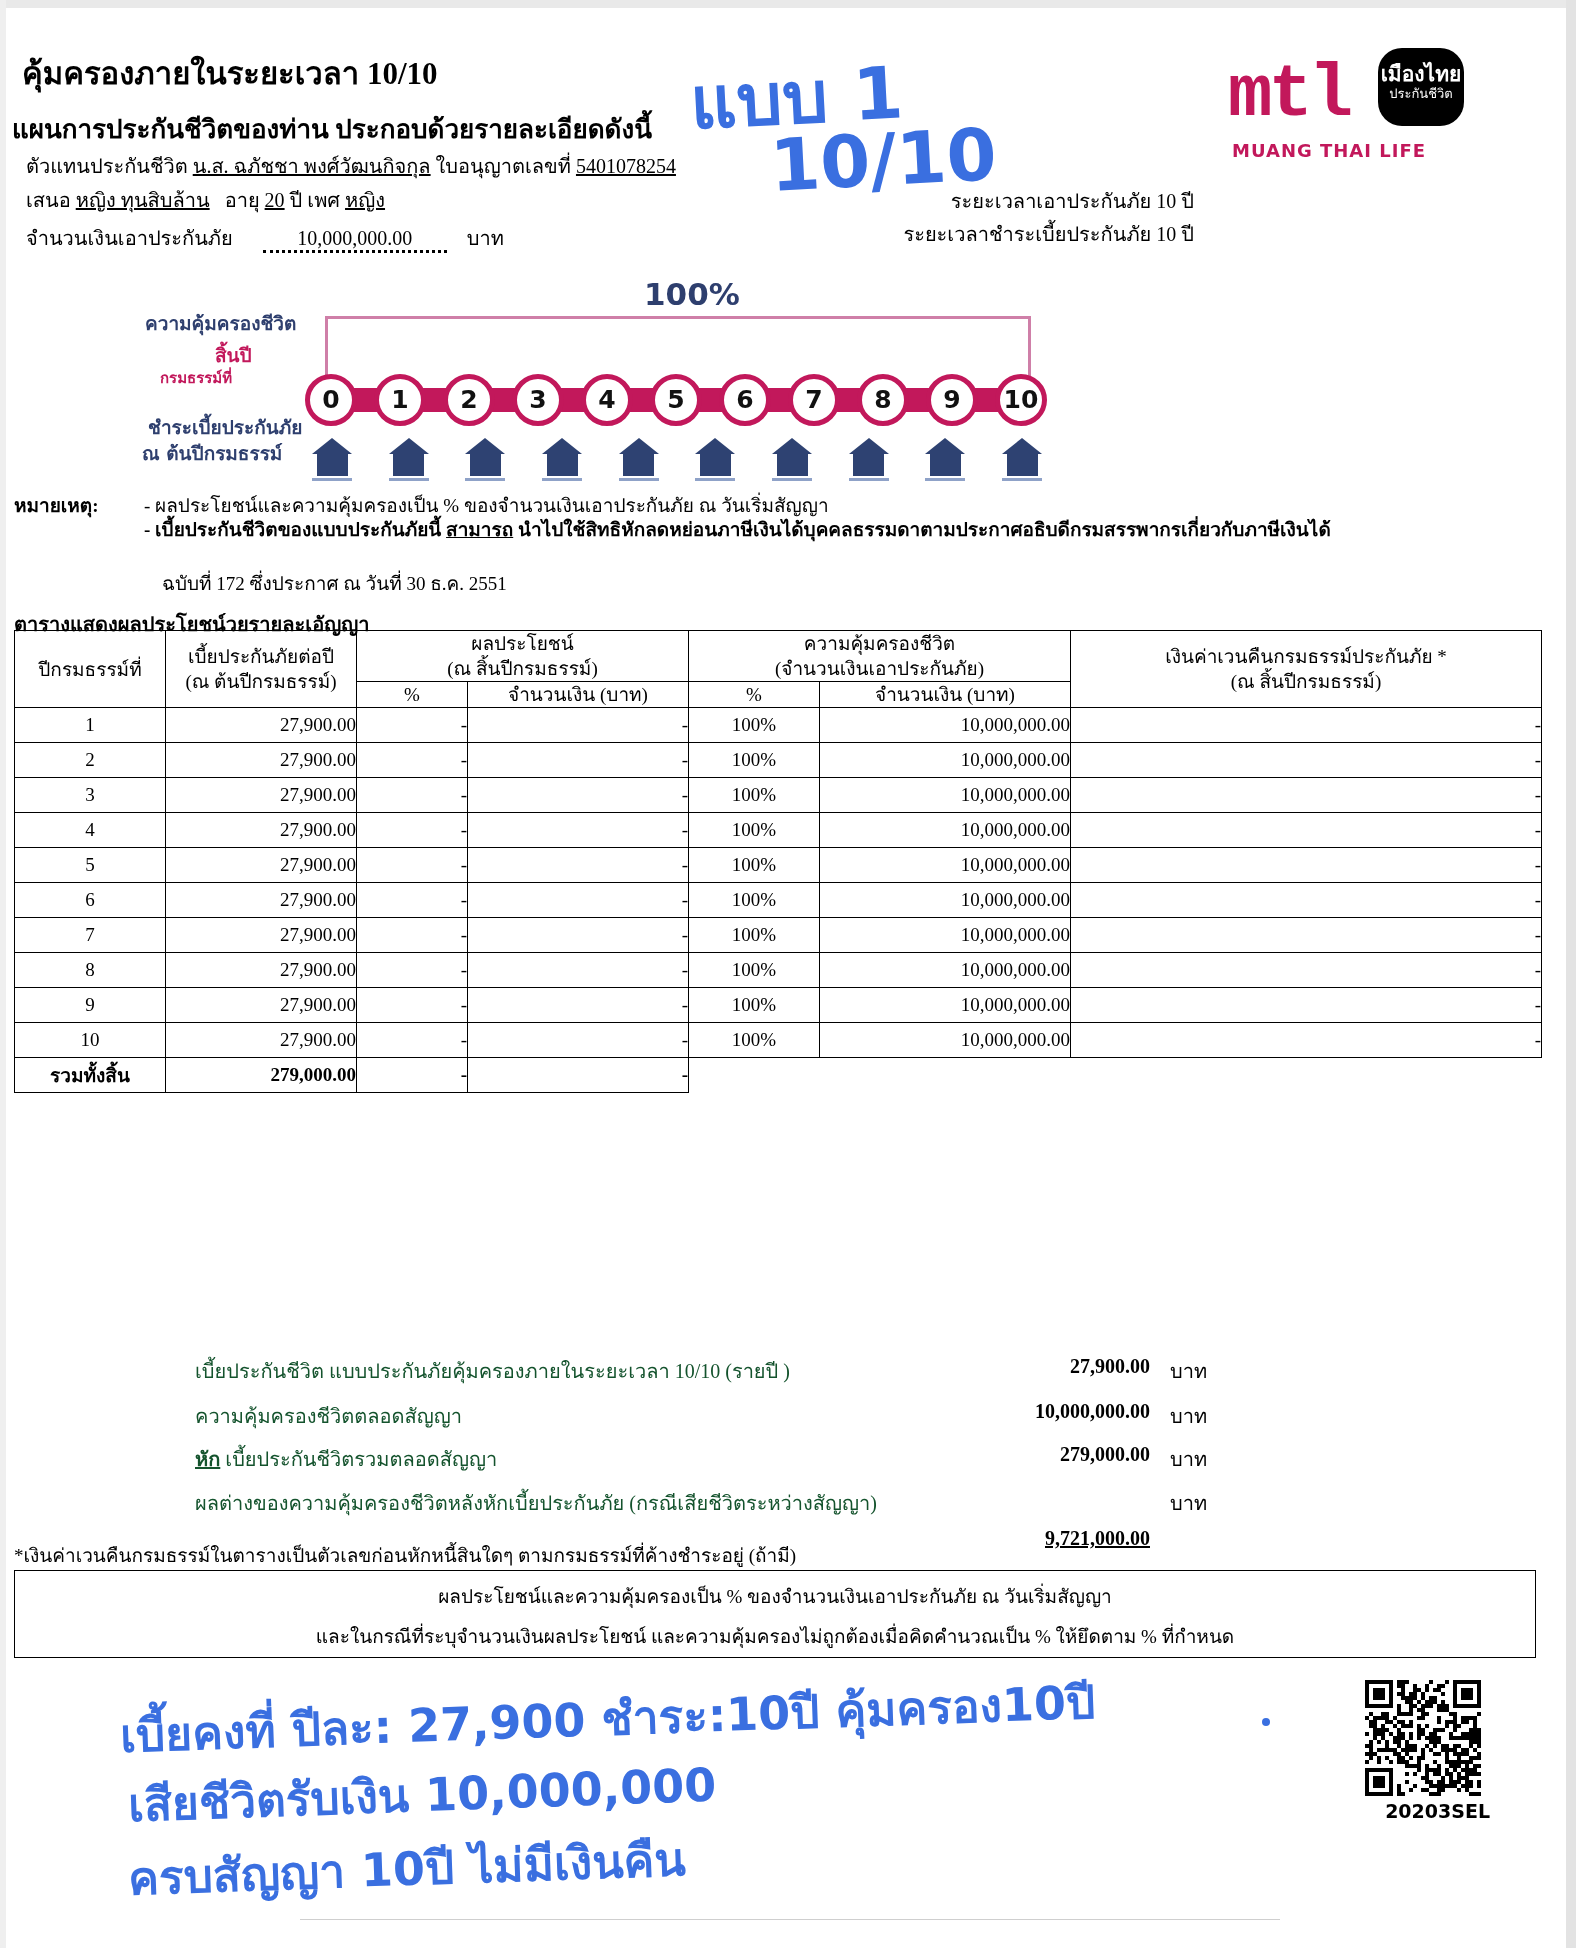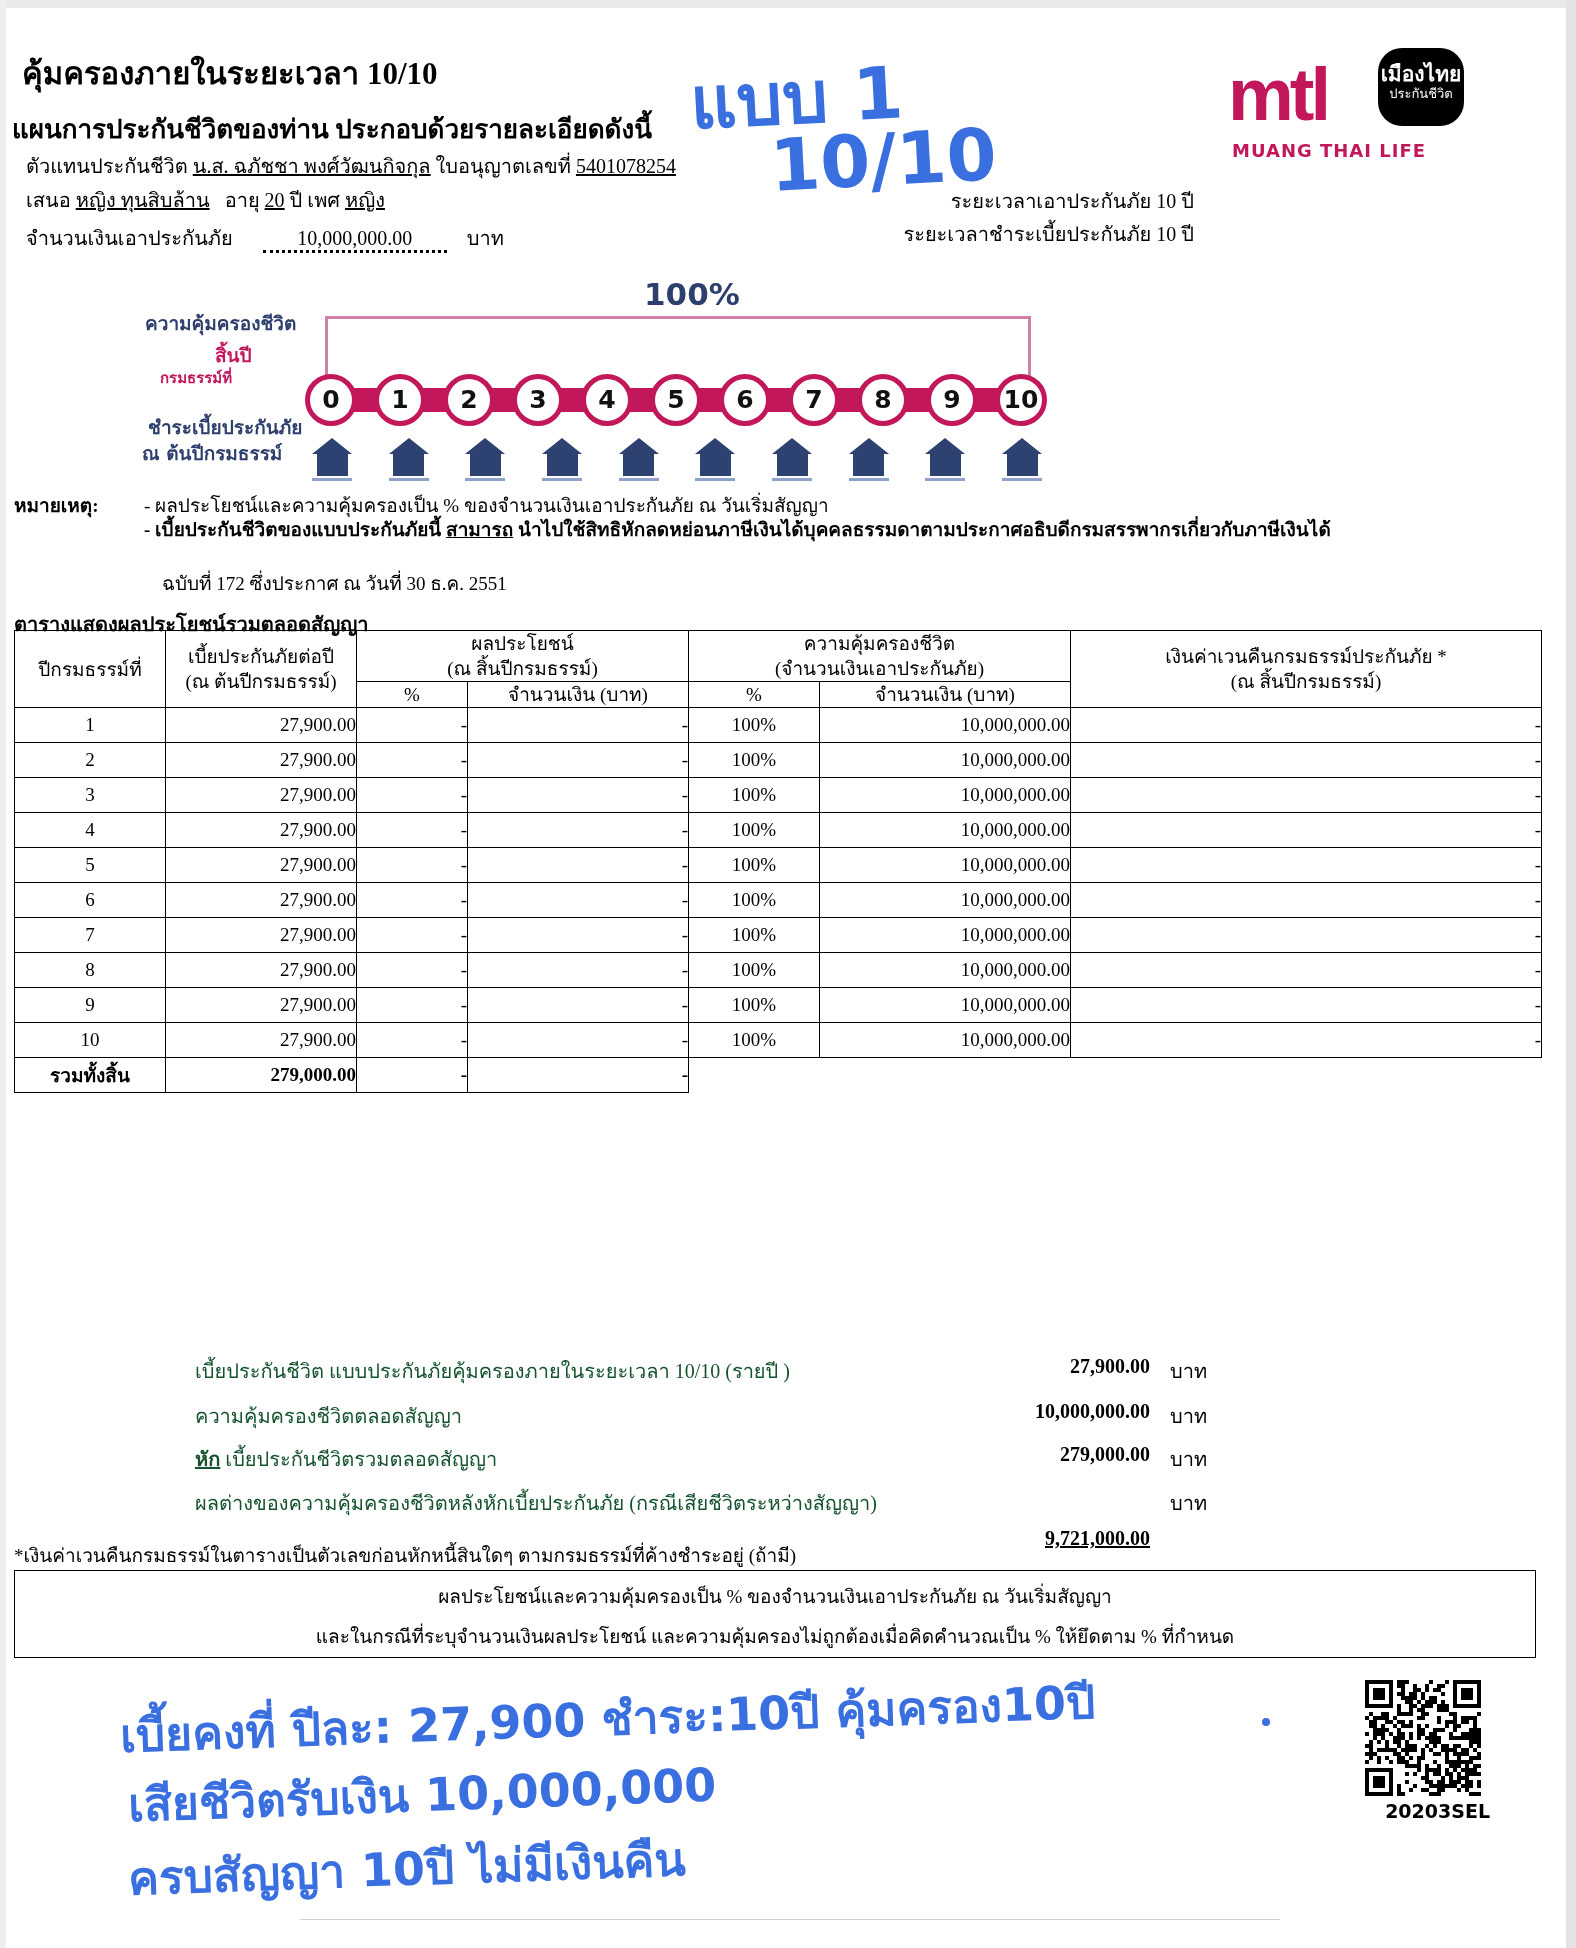--- a/index.html
+++ b/index.html
@@ -28,21 +28,21 @@
   .dotline{
     display:inline-block;border-bottom:3px dotted #000;min-width:172px;text-align:center;
     padding:0 6px;
   }
   .right-period{position:absolute;right:382px;top:185px;font-size:20px;color:#000;white-space:nowrap;}
   .right-pay{position:absolute;right:382px;top:218px;font-size:20px;color:#000;white-space:nowrap;}
 
   
   .logo{position:absolute;right:108px;top:48px;width:240px;height:110px;}
   .logo-mtl{
-    font-family:Liberation Sans, sans-serif;
+    font-family:Liberation Mono, monospace;
     font-size:74px;font-weight:bold;color:#c2185b;line-height:74px;letter-spacing:-4px;
     position:absolute;left:0;top:10px;
   }
   .logo-badge{
     position:absolute;left:150px;top:0px;width:86px;height:78px;border-radius:24px;
     background:#000000;color:#fff;text-align:center;
   }
   .logo-badge b{display:block;font-family:"DejaVu Sans","Liberation Sans",sans-serif;
     font-size:21px;line-height:24px;margin-top:14px;}
   .logo-badge span{display:block;font-family:"DejaVu Sans","Liberation Sans",sans-serif;
@@ -284,21 +284,21 @@
 
   <div class="notes">
     <span class="nhead">หมายเหตุ:</span>
     <span class="note-1">- ผลประโยชน์และความคุ้มครองเป็น % ของจำนวนเงินเอาประกันภัย ณ วันเริ่มสัญญา</span>
     <span class="note-2">
       <span>- เบี้ยประกันชีวิตของแบบประกันภัยนี้ </span><span class="u">สามารถ</span><span> นำไปใช้สิทธิหักลดหย่อนภาษีเงินได้บุคคลธรรมดาตามประกาศอธิบดีกรมสรรพากรเกี่ยวกับภาษีเงินได้</span>
     </span>
     <span class="note-3">ฉบับที่ 172 ซึ่งประกาศ ณ วันที่ 30 ธ.ค. 2551</span>
   </div>
 
-  <div class="tbl-title">ตารางแสดงผลประโยชน์รวมตลอดสัญญา</div>
+  <div class="tbl-title">ตารางแสดงผลประโยชน์วยรายละเอัญญา</div>
   <table class="bt">
     <thead>
       <tr>
         <th class="th" rowspan="2" style="width:150px">ปีกรมธรรม์ที่</th>
         <th class="th" rowspan="2" style="width:190px">
           <div>เบี้ยประกันภัยต่อปี</div>
           <div>(ณ ต้นปีกรมธรรม์)</div>
         </th>
         <th class="th" colspan="2" style="width:330px">
           <div>ผลประโยชน์</div>

